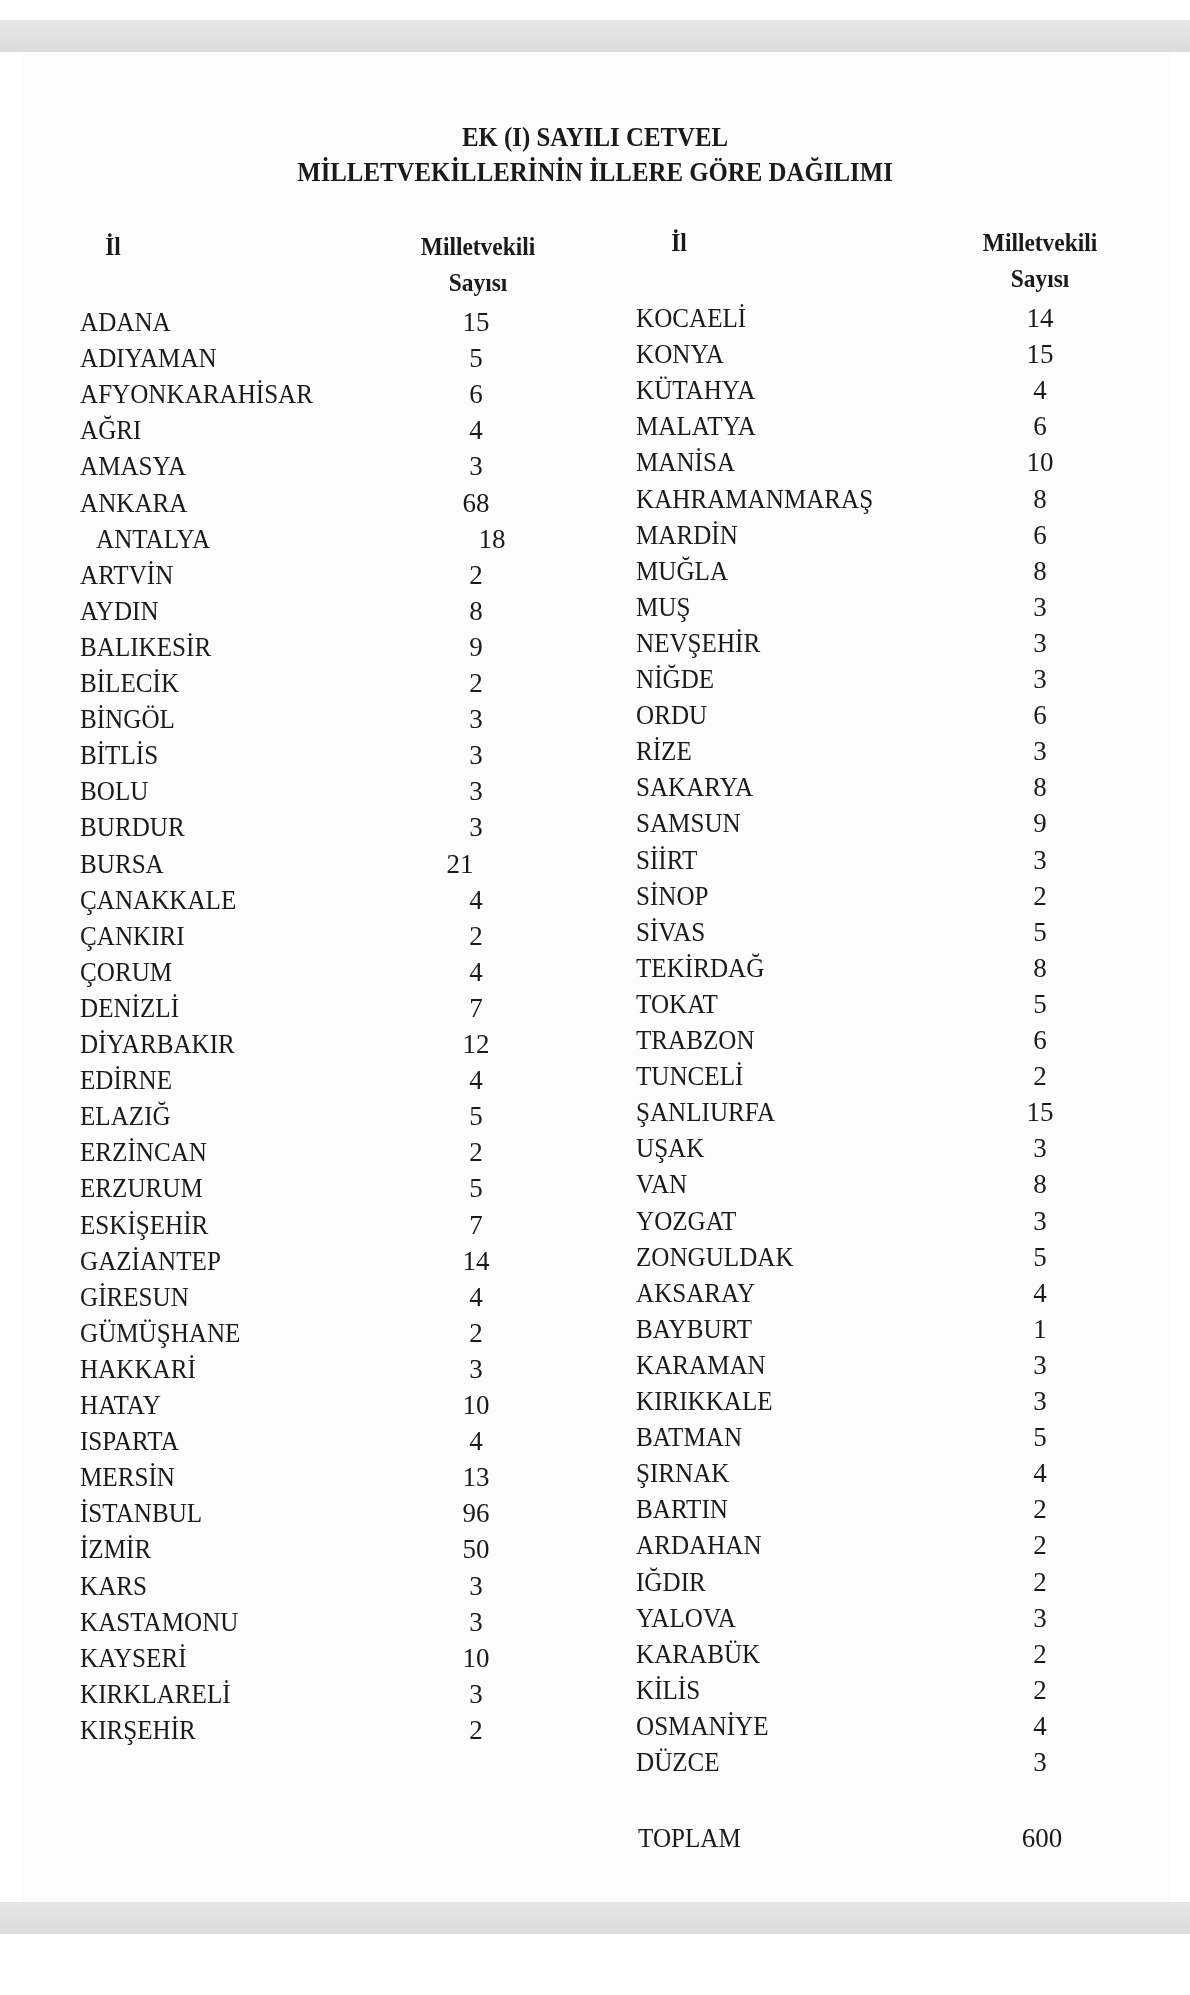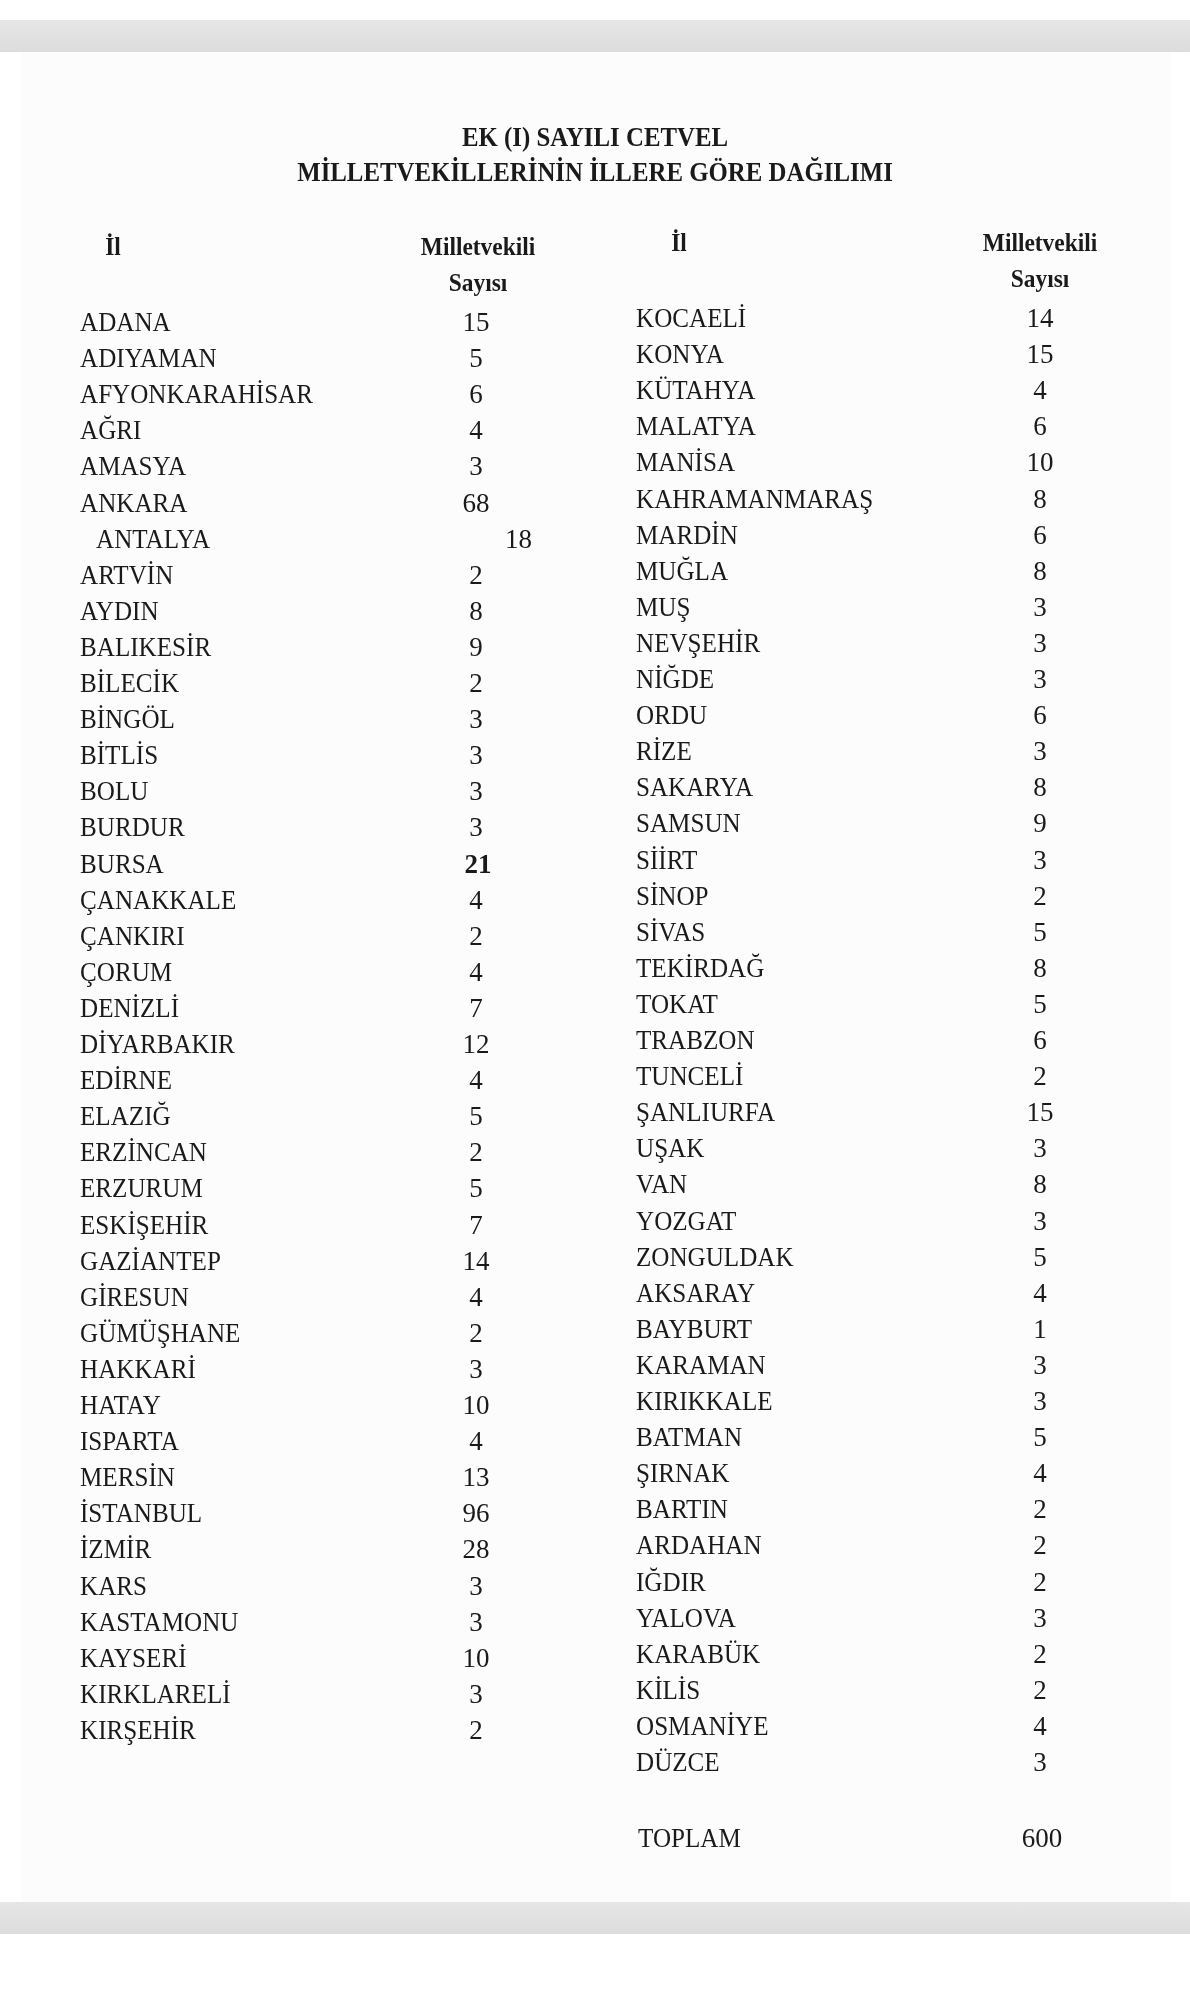--- a/index.html
+++ b/index.html
@@ -54,21 +54,21 @@
     <div class="row" style="top: 448.4px; left: 0px; width: 1190px;">
       <span class="name" style="left: 80px;">AMASYA</span>
       <span class="num" style="left: 436px;">3</span>
     </div>
     <div class="row" style="top: 484.5px; left: 0px; width: 1190px;">
       <span class="name" style="left: 80px;">ANKARA</span>
       <span class="num" style="left: 436px;">68</span>
     </div>
     <div class="row" style="top: 520.6px; left: 16px; width: 1190px;">
       <span class="name" style="left: 80px;">ANTALYA</span>
-      <span class="num" style="left: 436px; text-align: right;">18</span>
+      <span class="num" style="left: 436px;">18</span>
     </div>
     <div class="row" style="top: 556.7px; left: 0px; width: 1190px;">
       <span class="name" style="left: 80px;">ARTVİN</span>
       <span class="num" style="left: 436px;">2</span>
     </div>
     <div class="row" style="top: 592.8px; left: 0px; width: 1190px;">
       <span class="name" style="left: 80px;">AYDIN</span>
       <span class="num" style="left: 436px;">8</span>
     </div>
     <div class="row" style="top: 628.9px; left: 0px; width: 1190px;">
@@ -90,21 +90,21 @@
     <div class="row" style="top: 773.3px; left: 0px; width: 1190px;">
       <span class="name" style="left: 80px;">BOLU</span>
       <span class="num" style="left: 436px;">3</span>
     </div>
     <div class="row" style="top: 809.4px; left: 0px; width: 1190px;">
       <span class="name" style="left: 80px;">BURDUR</span>
       <span class="num" style="left: 436px;">3</span>
     </div>
     <div class="row" style="top: 845.5px; left: 0px; width: 1190px;">
       <span class="name" style="left: 80px;">BURSA</span>
-      <span class="num" style="left: 438px; font-weight: bold;">21</span>
+      <span class="num" style="left: 420px;">21</span>
     </div>
     <div class="row" style="top: 881.6px; left: 0px; width: 1190px;">
       <span class="name" style="left: 80px;">ÇANAKKALE</span>
       <span class="num" style="left: 436px;">4</span>
     </div>
     <div class="row" style="top: 917.7px; left: 0px; width: 1190px;">
       <span class="name" style="left: 80px;">ÇANKIRI</span>
       <span class="num" style="left: 436px;">2</span>
     </div>
     <div class="row" style="top: 953.8px; left: 0px; width: 1190px;">
@@ -166,21 +166,21 @@
     <div class="row" style="top: 1459.2px; left: 0px; width: 1190px;">
       <span class="name" style="left: 80px;">MERSİN</span>
       <span class="num" style="left: 436px;">13</span>
     </div>
     <div class="row" style="top: 1495.3px; left: 0px; width: 1190px;">
       <span class="name" style="left: 80px;">İSTANBUL</span>
       <span class="num" style="left: 436px;">96</span>
     </div>
     <div class="row" style="top: 1531.4px; left: 0px; width: 1190px;">
       <span class="name" style="left: 80px;">İZMİR</span>
-      <span class="num" style="left: 436px;">28</span>
+      <span class="num" style="left: 436px;">50</span>
     </div>
     <div class="row" style="top: 1567.5px; left: 0px; width: 1190px;">
       <span class="name" style="left: 80px;">KARS</span>
       <span class="num" style="left: 436px;">3</span>
     </div>
     <div class="row" style="top: 1603.6px; left: 0px; width: 1190px;">
       <span class="name" style="left: 80px;">KASTAMONU</span>
       <span class="num" style="left: 436px;">3</span>
     </div>
     <div class="row" style="top: 1639.7px; left: 0px; width: 1190px;">

